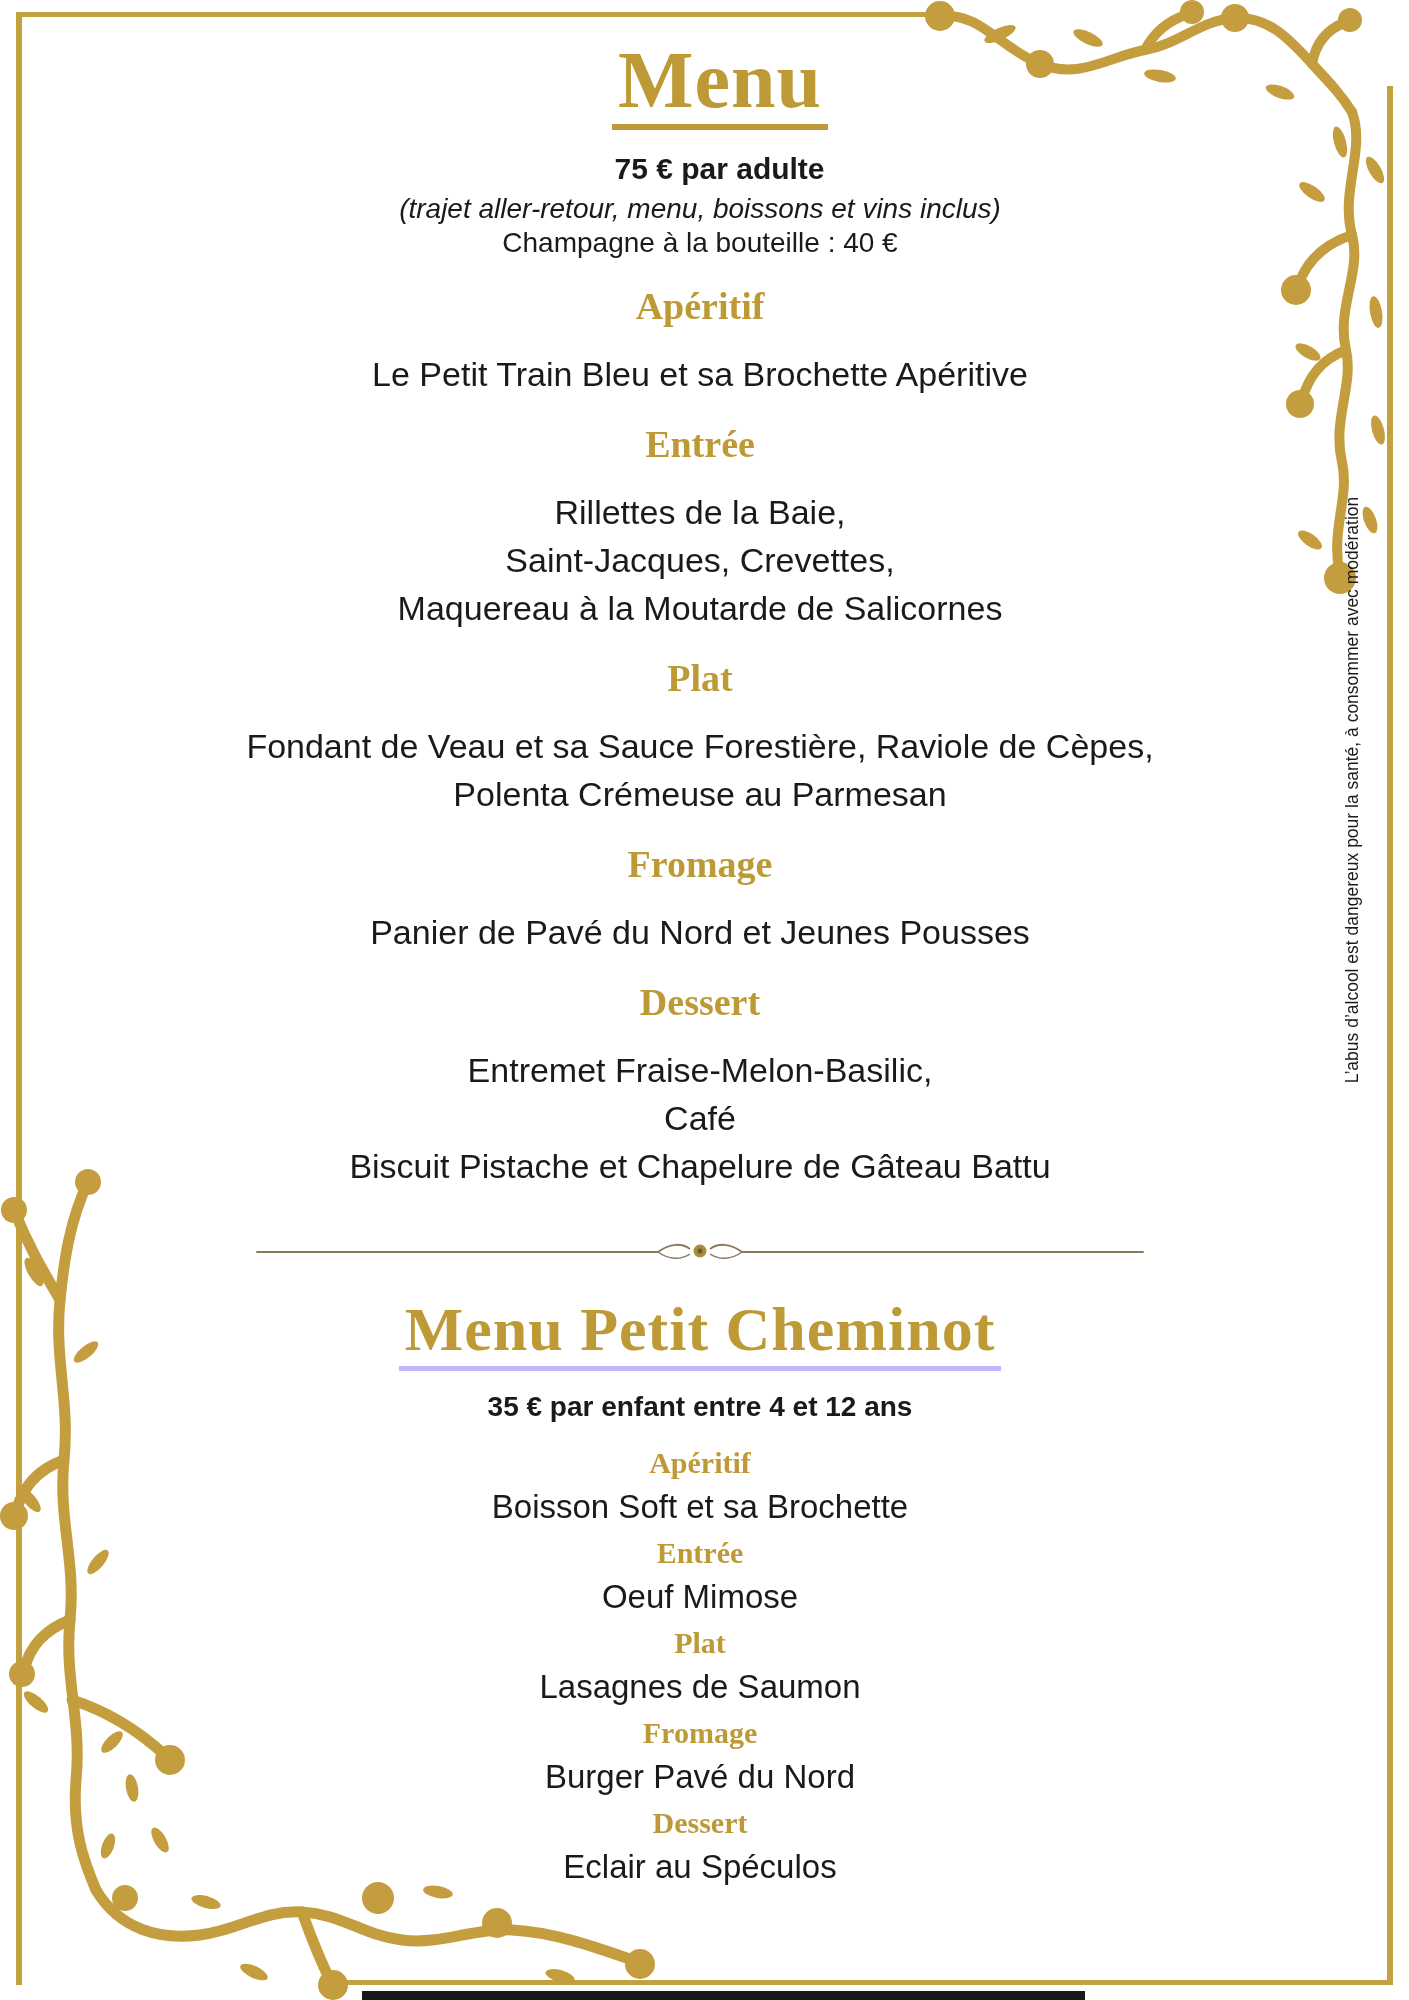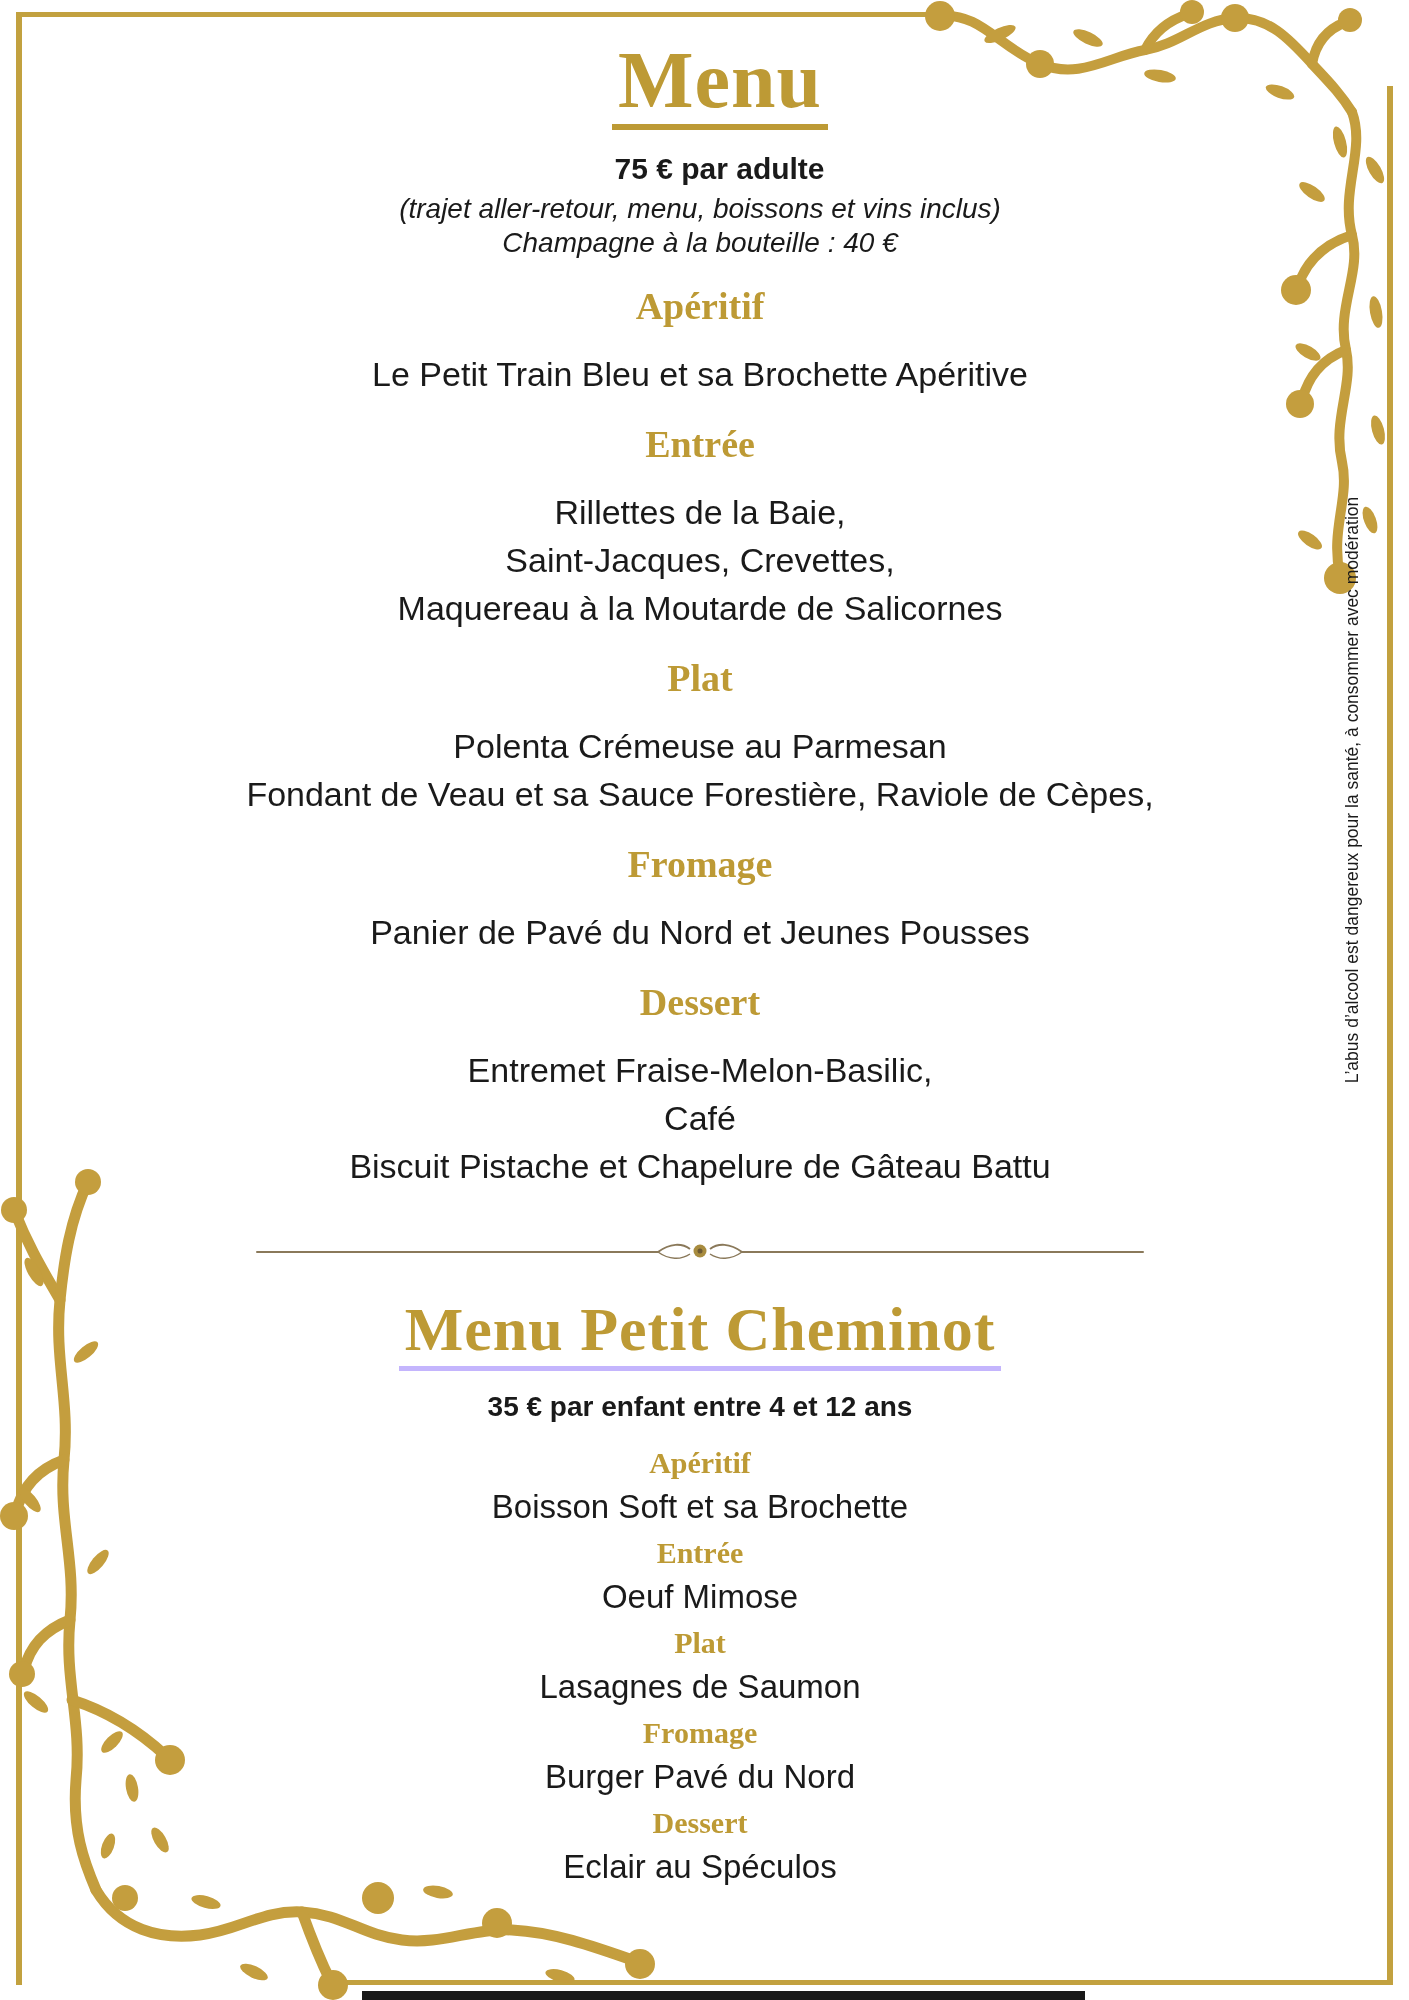--- a/index.html
+++ b/index.html
@@ -14,21 +14,21 @@
   .frame-right{left:1387px;top:86px;width:6px;height:1899px;}
   .frame-bottom{left:340px;top:1980px;width:1053px;height:5px;}
   .bottom-strip{position:absolute;left:362px;top:1991px;width:723px;height:9px;background:#191919;}
   
   .content{position:absolute;left:0;top:0;width:1400px;text-align:center;}
   .title1{margin:40px 0 0;font-family:"Liberation Serif",serif;font-weight:bold;
     font-size:80px;line-height:80px;color:#bd9a35;letter-spacing:1px;padding-left:40px;}
   .title1 .underlined{display:inline-block;padding:0 6px 4px;border-bottom:6px solid #bd9a35;}
   .price1{margin-top:22px;font-size:30px;line-height:34px;font-weight:bold;padding-left:39px;}
   .note1{margin-top:6px;font-size:28px;line-height:34px;font-style:italic;}
-  .note1b{margin-top:0;font-size:28px;line-height:34px;font-style:italic;}
+  .note1b{margin-top:0;font-size:28px;line-height:34px;}
   .m1-heading{margin:25px 0 0;font-family:"Liberation Serif",serif;font-weight:bold;
     font-size:38px;line-height:42px;color:#bd9a35;}
   .m1-items{margin-top:23px;font-size:34px;line-height:48px;}
   
   .divider{margin-top:48px;height:26px;line-height:0;}
   
   .title2{margin:34px 0 0;font-family:"Liberation Serif",serif;font-weight:bold;
     font-size:62px;line-height:62px;color:#bd9a35;letter-spacing:1px;}
   .title2 .underlined{display:inline-block;padding:0 6px 6px;border-bottom:5px solid #c4b5fd;}
   .price2{margin-top:20px;font-size:28px;line-height:32px;font-weight:bold;}
@@ -149,22 +149,22 @@
 
     <h2 class="m1-heading">Entrée</h2>
     <div class="m1-items">
       <div>Rillettes de la Baie,</div>
       <div>Saint-Jacques, Crevettes,</div>
       <div>Maquereau à la Moutarde de Salicornes</div>
     </div>
 
     <h2 class="m1-heading">Plat</h2>
     <div class="m1-items">
+      <div>Fondant de Veau et sa Sauce Forestière, Raviole de Cèpes,</div>
       <div>Polenta Crémeuse au Parmesan</div>
-      <div>Fondant de Veau et sa Sauce Forestière, Raviole de Cèpes,</div>
     </div>
 
     <h2 class="m1-heading">Fromage</h2>
     <div class="m1-items">
       <div>Panier de Pavé du Nord et Jeunes Pousses</div>
     </div>
 
     <h2 class="m1-heading">Dessert</h2>
     <div class="m1-items">
       <div>Entremet Fraise-Melon-Basilic,</div>

